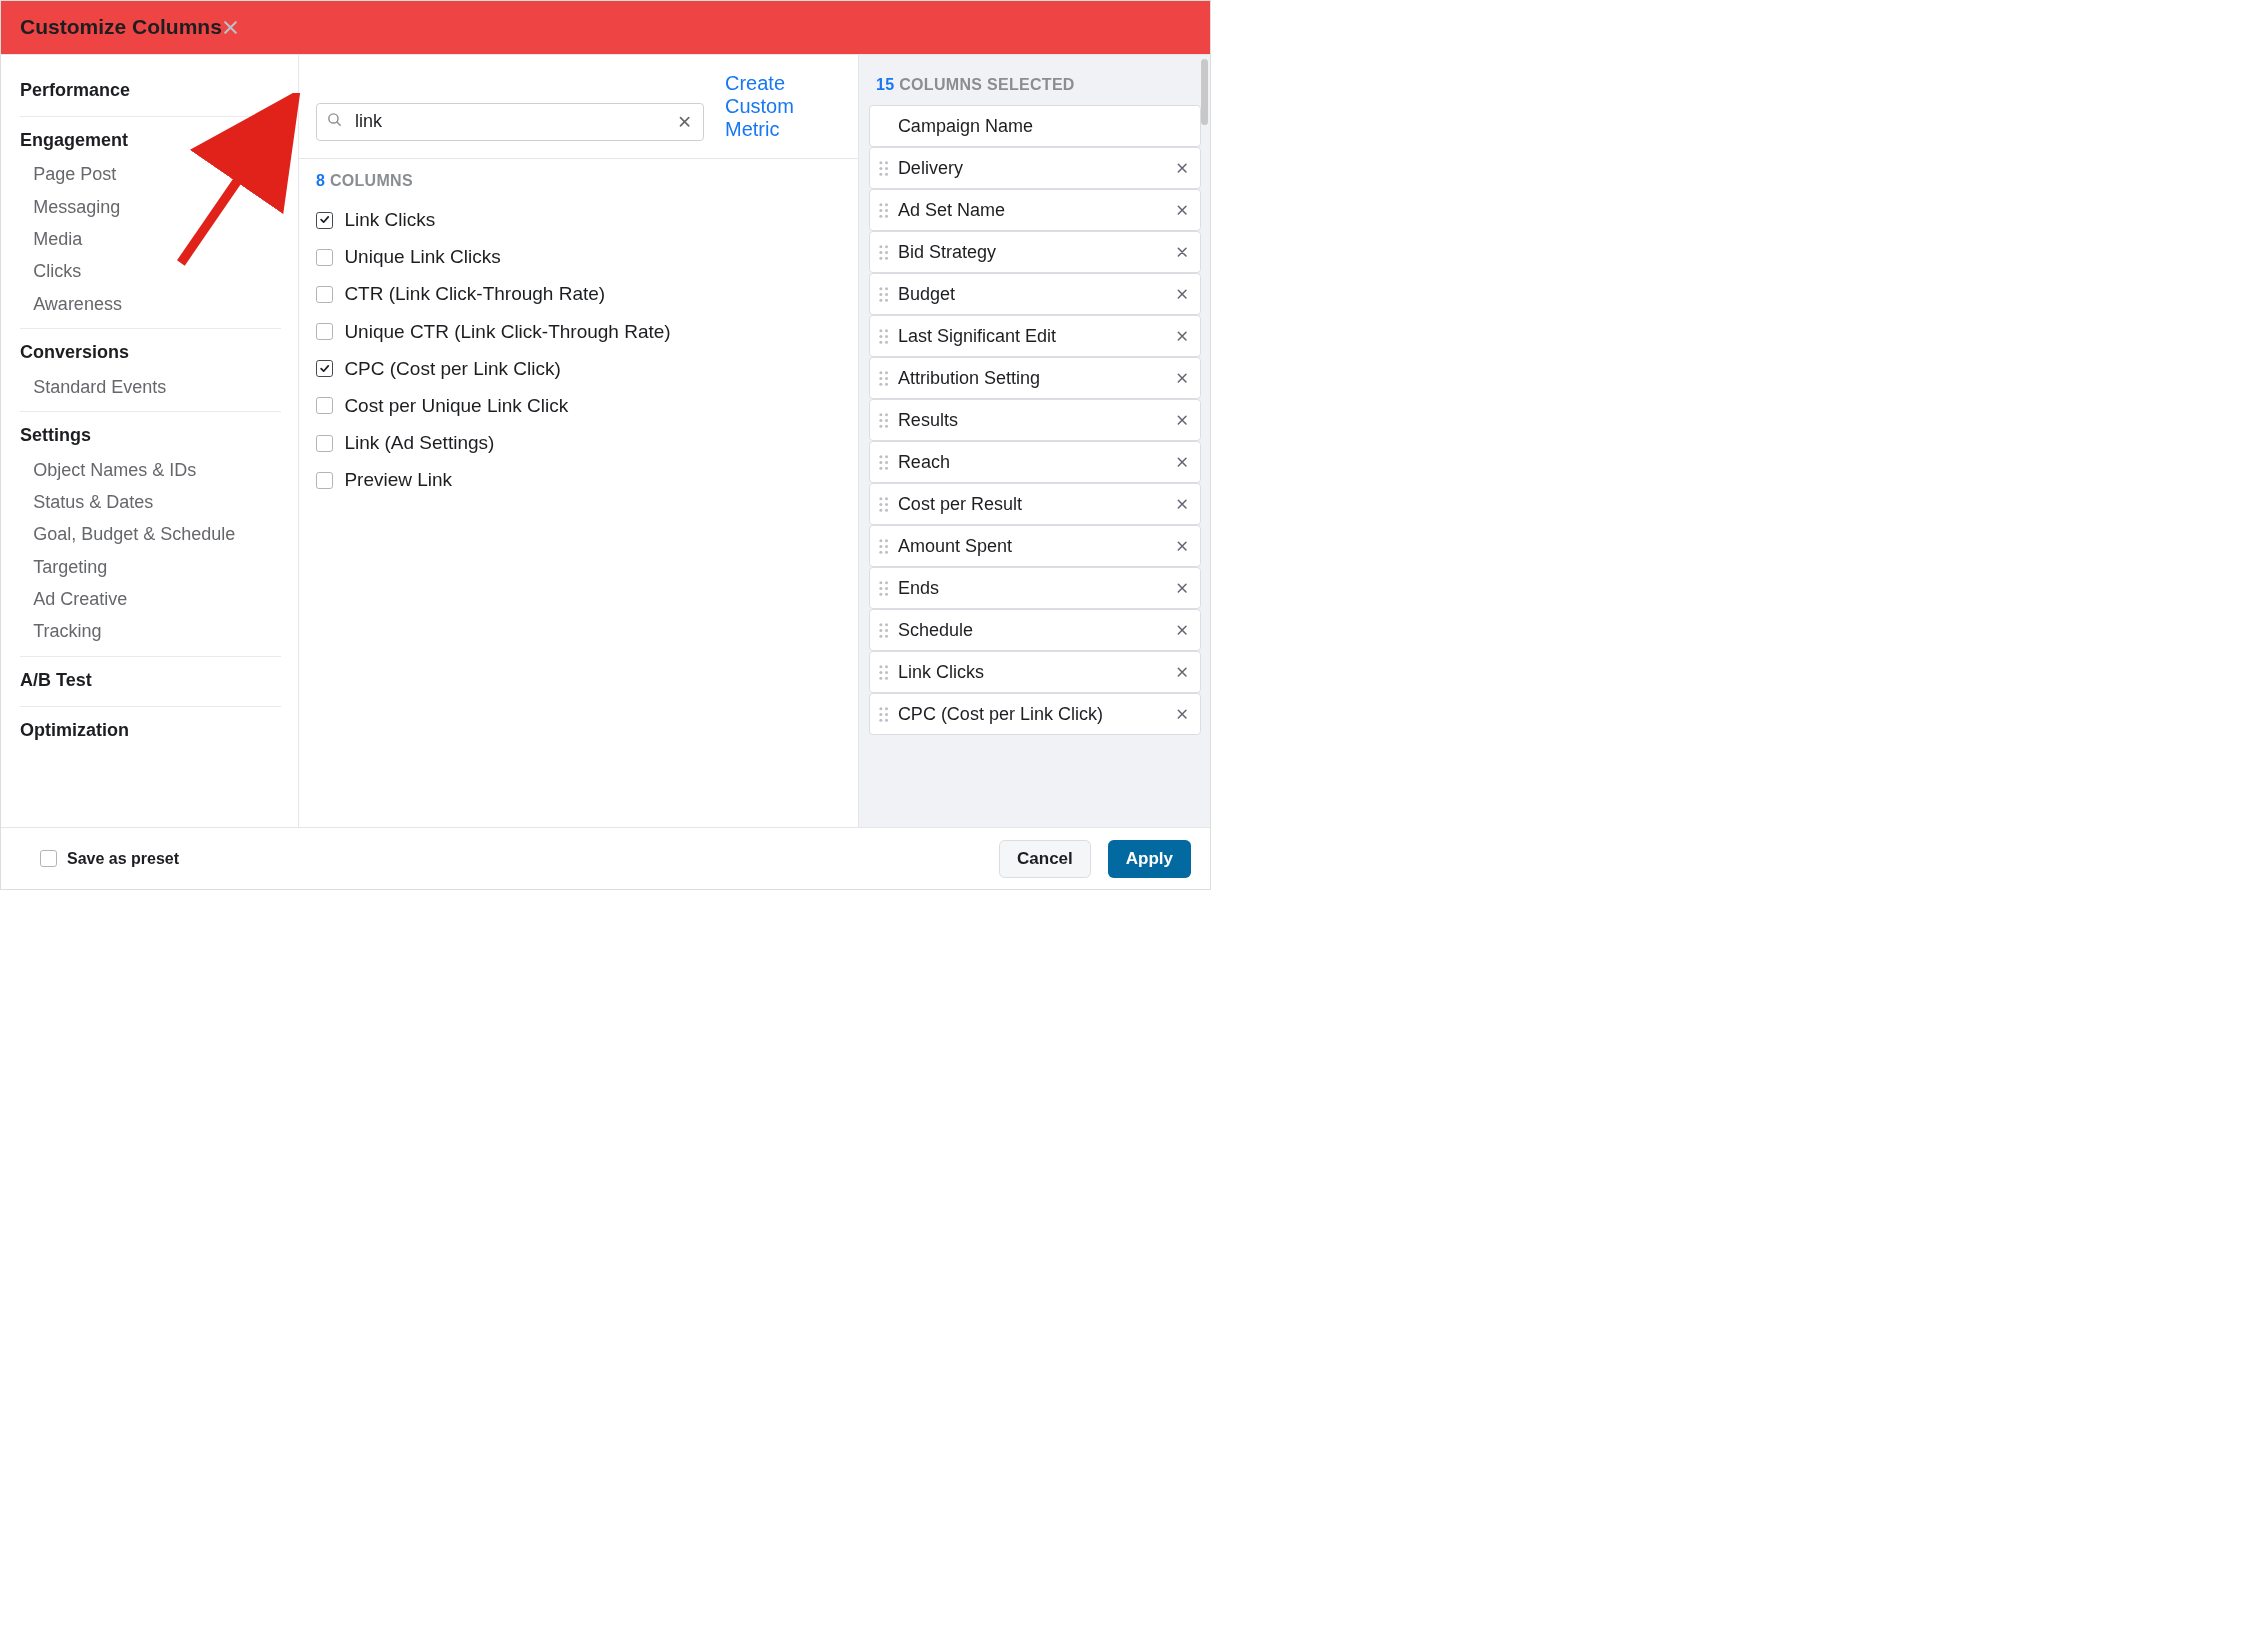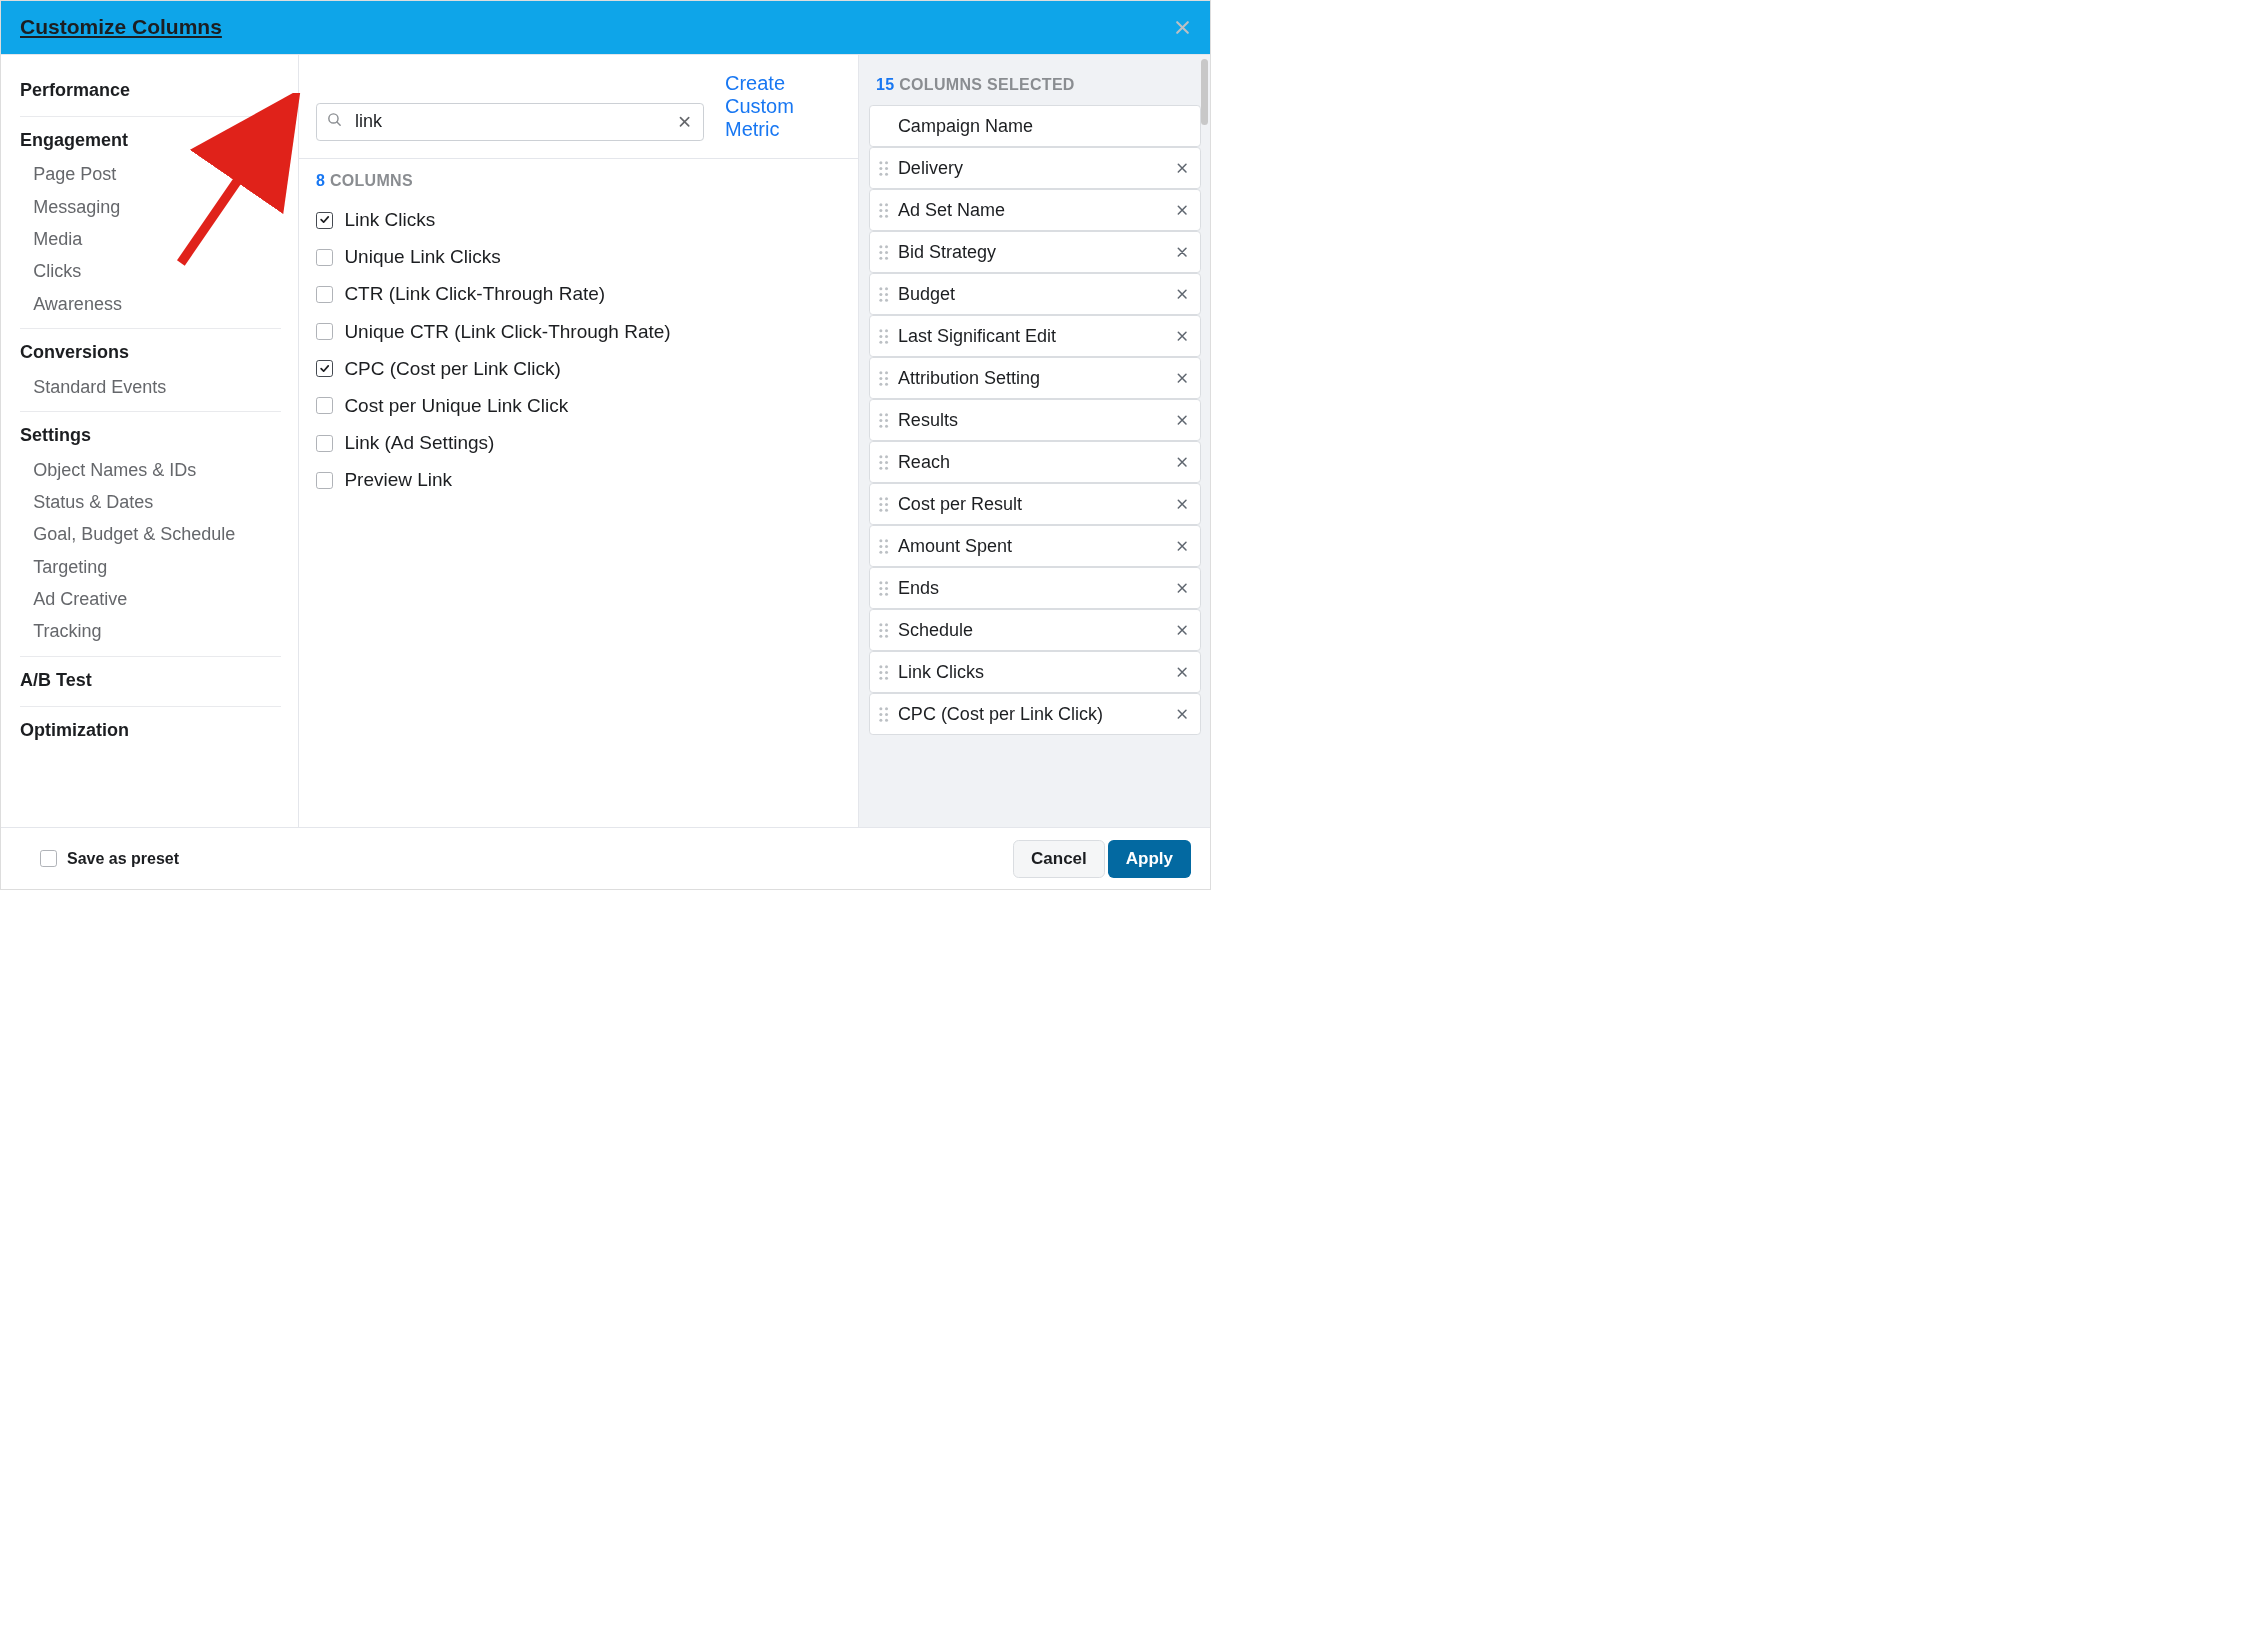--- a/index.html
+++ b/index.html
@@ -11,27 +11,25 @@
     font-size: 19px;
   }
   .dialog {
     width: 1211px;
     height: 890px;
     display: flex;
     flex-direction: column;
     border: 0.9px solid #ddd;
   }
   .header {
-    background: #0ea5e9;
+    background: #ef4444;
     border-bottom: 0.9px solid #e4e6eb;
     padding: 13.2px 19px;
     display: flex;
     align-items: center;
-    justify-content: space-between;
-    text-decoration: underline;
   }
   .header h1 { font-size: 21px; font-weight: 700; color: #1c1e21; }
   .close-x {
     color: #bcc0c4;
     font-size: 26.5px;
     line-height: 1;
     cursor: pointer;
     background: none; border: none;
   }
   .body {
@@ -211,21 +209,21 @@
     align-items: center;
     justify-content: space-between;
   }
   .preset-wrap {
     display: flex;
     align-items: center;
     gap: 10px;
     padding-left: 20px;
   }
   .preset-label { font-weight: 700; font-size: 16px; color: #1c1e21; }
-  .btn-row { display: flex; gap: 3px; }
+  .btn-row { display: flex; gap: 17px; }
   .btn {
     height: 38px;
     padding: 0 17px;
     border-radius: 5.7px;
     font-size: 17px;
     font-weight: 600;
     cursor: pointer;
     border: 0.9px solid transparent;
   }
   .btn-secondary {

